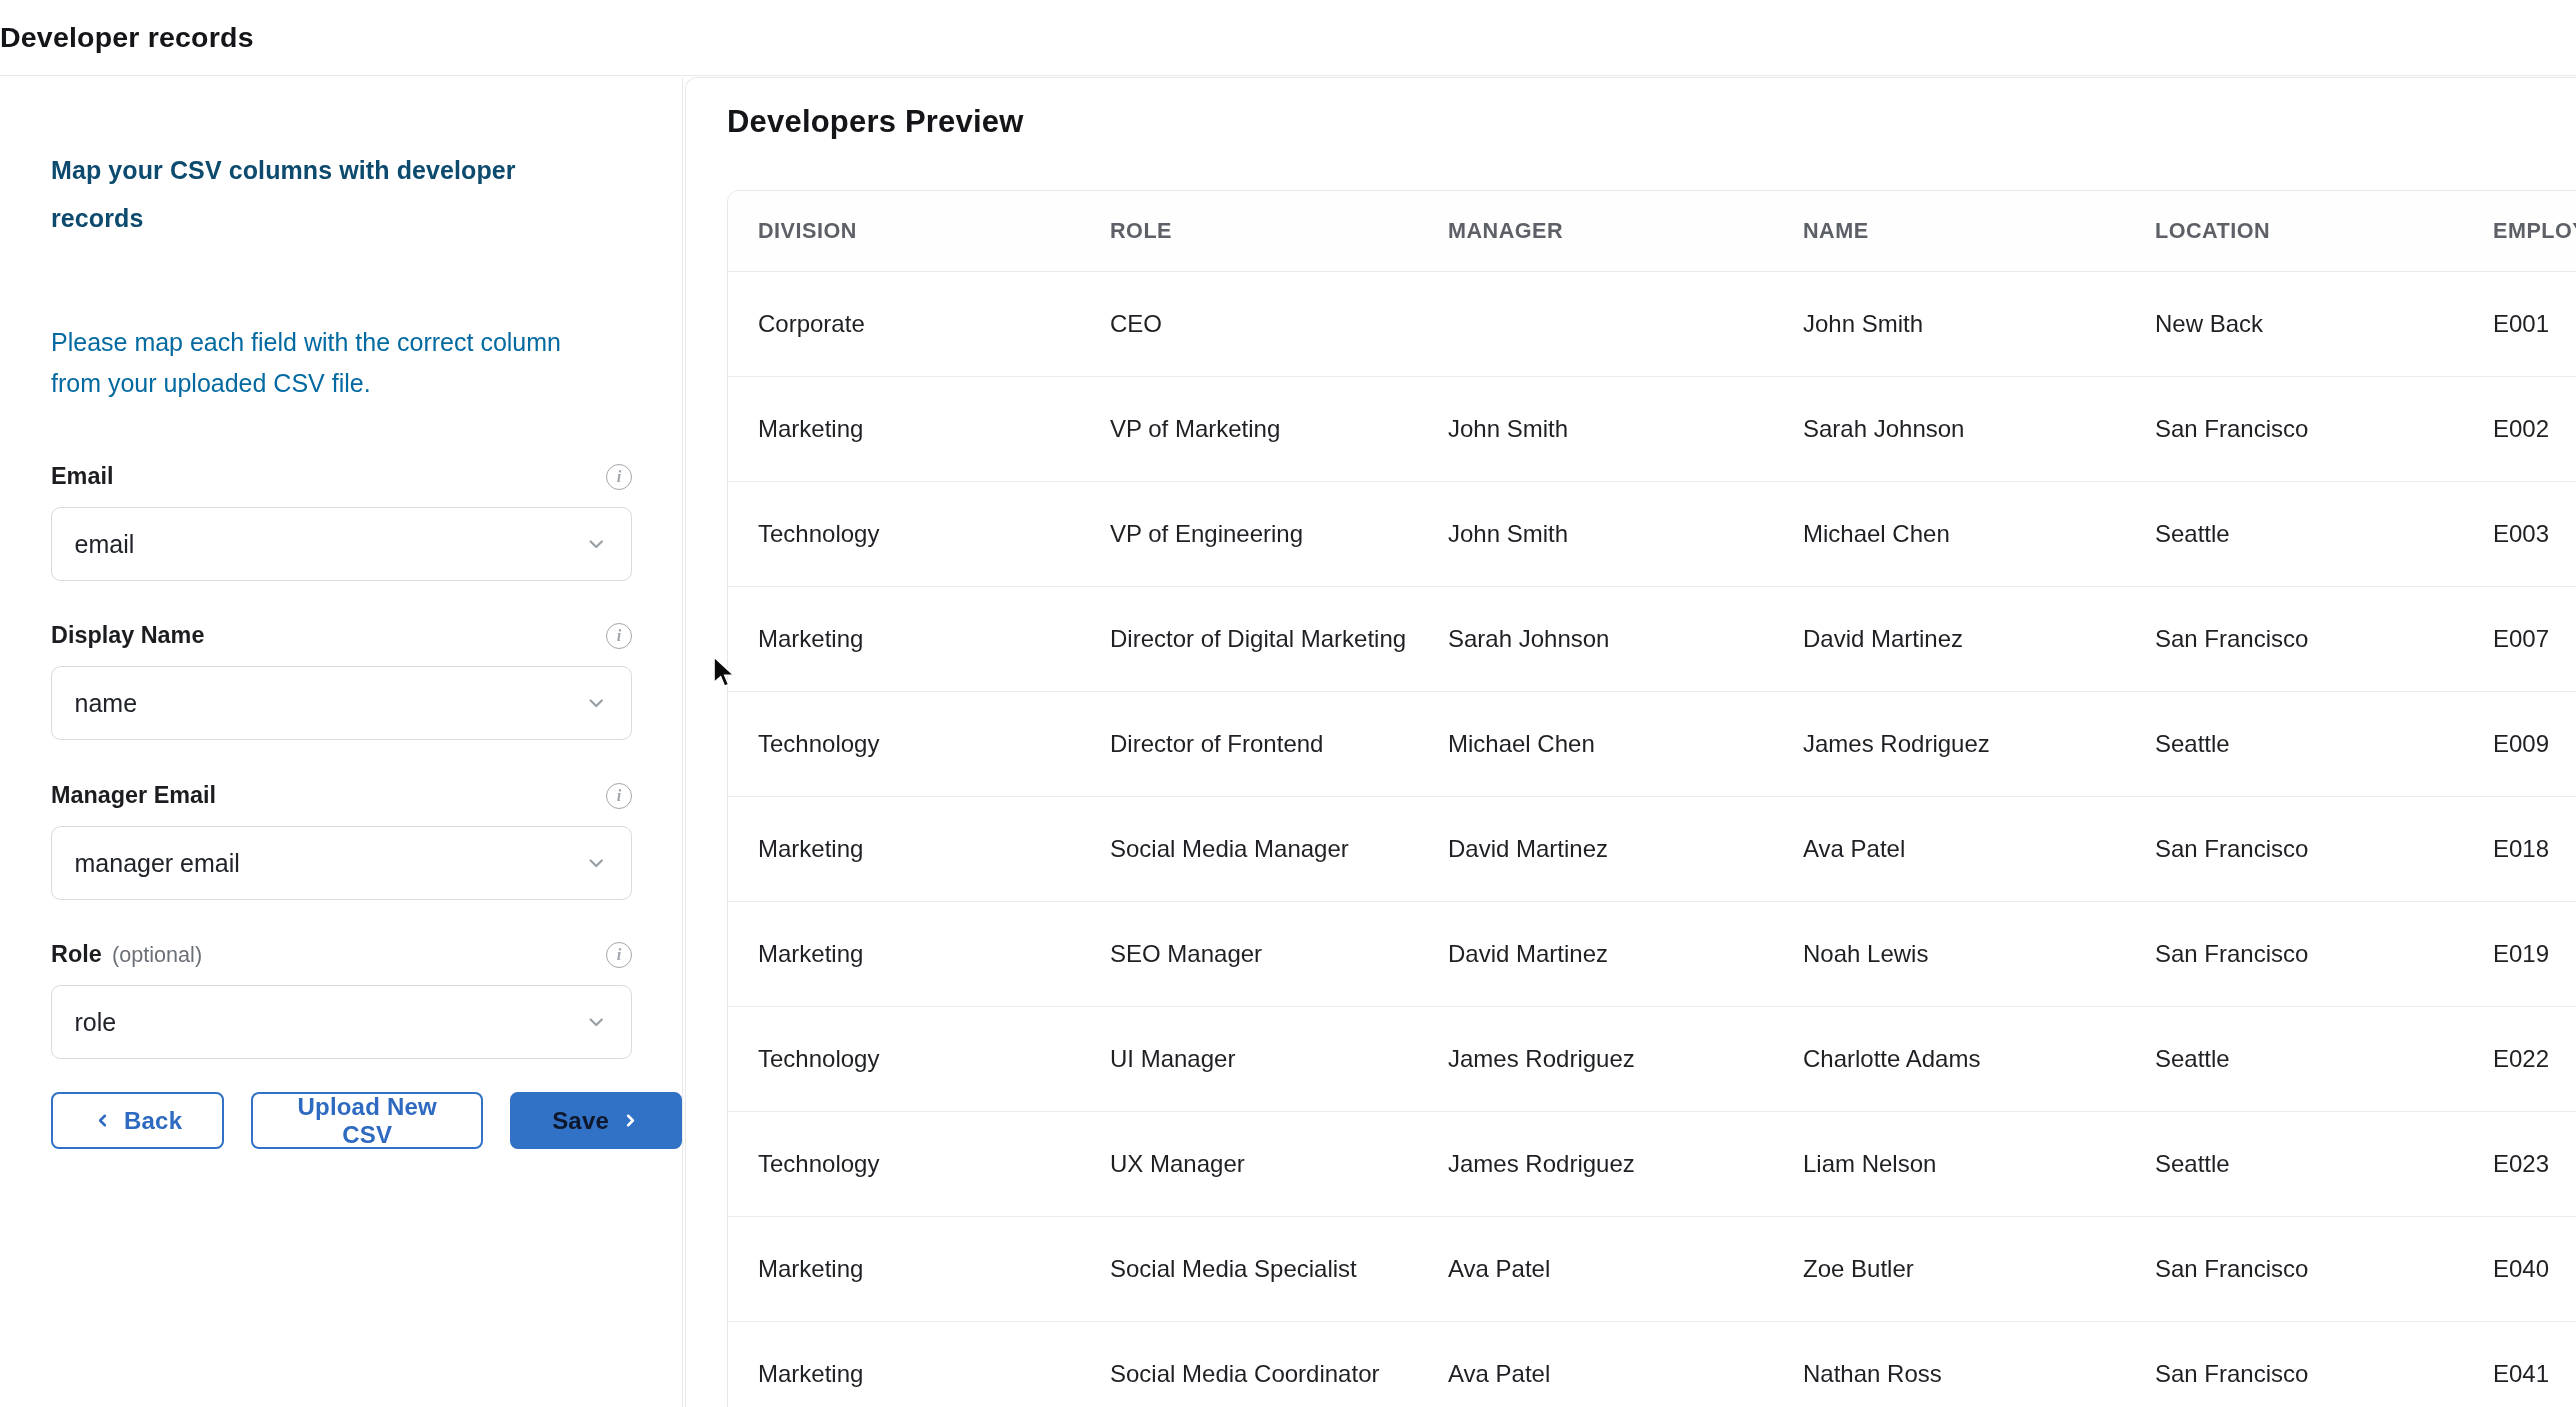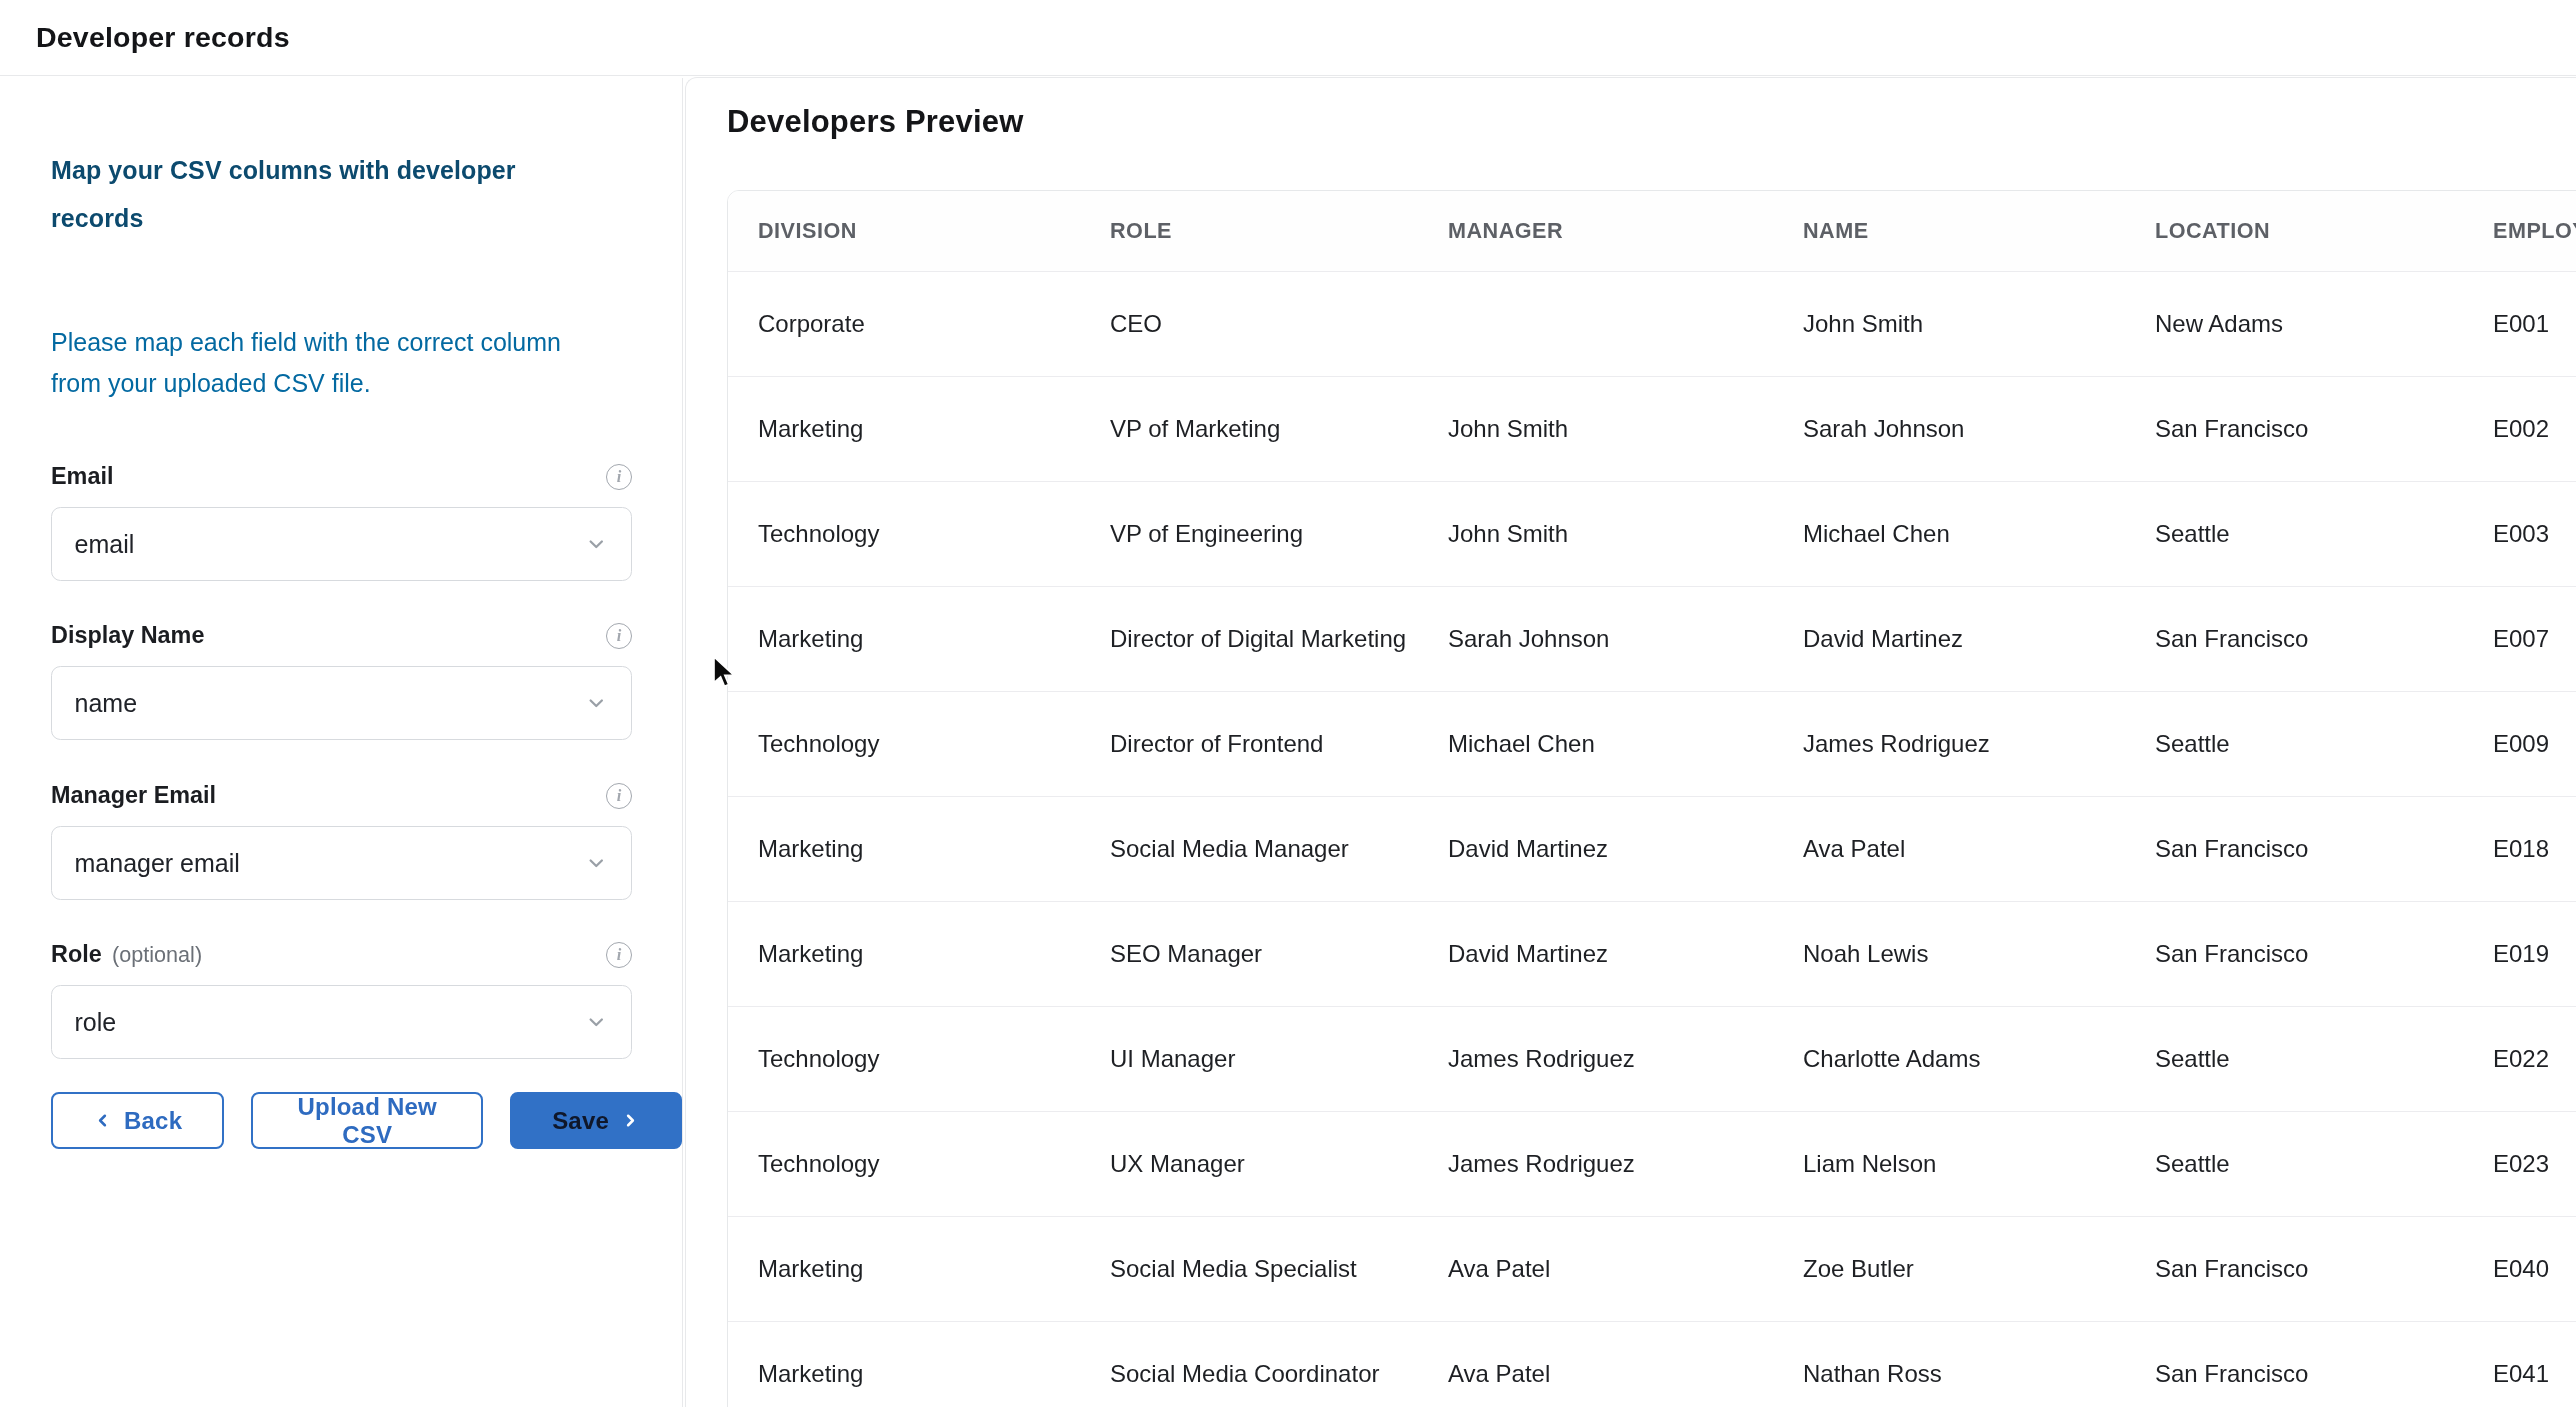--- a/index.html
+++ b/index.html
@@ -9,21 +9,21 @@
     font-family:"Liberation Sans","DejaVu Sans",sans-serif;
     -webkit-font-smoothing:antialiased;
   }
   
   .topbar{
     position:absolute;left:0;top:0;width:100%;height:76px;
     background:#fff;border-bottom:1.7px solid #e8e9eb;box-sizing:border-box;
     display:flex;align-items:center;
   }
   .topbar .title{
-    margin-left:36px;font-size:28.5px;font-weight:700;color:#141518;letter-spacing:0.2px;
+    font-size:28.5px;font-weight:700;color:#141518;letter-spacing:0.2px;
   }
   
   .left-panel{
     position:absolute;left:0;top:78px;width:683px;bottom:0;
     background:#fff;border-right:1.7px solid #e8e9eb;box-sizing:border-box;
   }
   .lp-heading{
     position:absolute;left:51px;top:68px;width:502px;
     font-size:25px;line-height:48px;font-weight:700;color:#0c4a6e;letter-spacing:0.1px;
   }
@@ -194,21 +194,21 @@
       <div class="hcell">NAME</div>
       <div class="hcell">LOCATION</div>
       <div class="hcell">EMPLOYEE ID</div>
     </div>
     <div class="t-body" id="table-body">
   <div class="t-row">
     <div class="cell">Corporate</div>
     <div class="cell">CEO</div>
     <div class="cell"></div>
     <div class="cell">John Smith</div>
-    <div class="cell">New Adams</div>
+    <div class="cell">New Back</div>
     <div class="cell">E001</div>
   </div>
 
   <div class="t-row">
     <div class="cell">Marketing</div>
     <div class="cell">VP of Marketing</div>
     <div class="cell">John Smith</div>
     <div class="cell">Sarah Johnson</div>
     <div class="cell">San Francisco</div>
     <div class="cell">E002</div>

